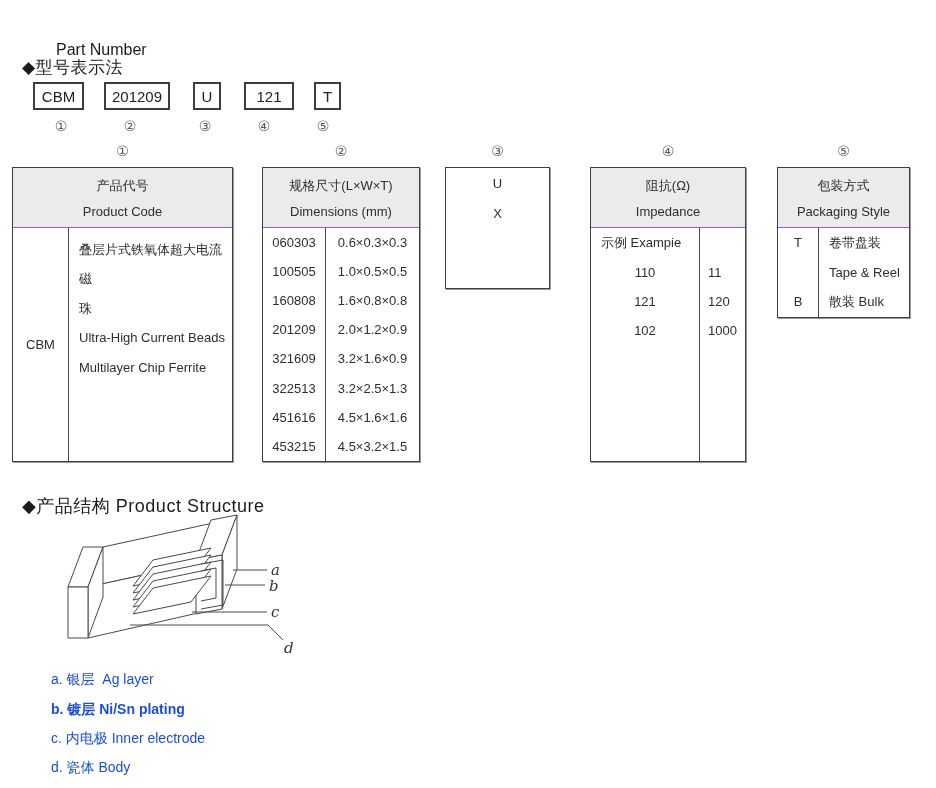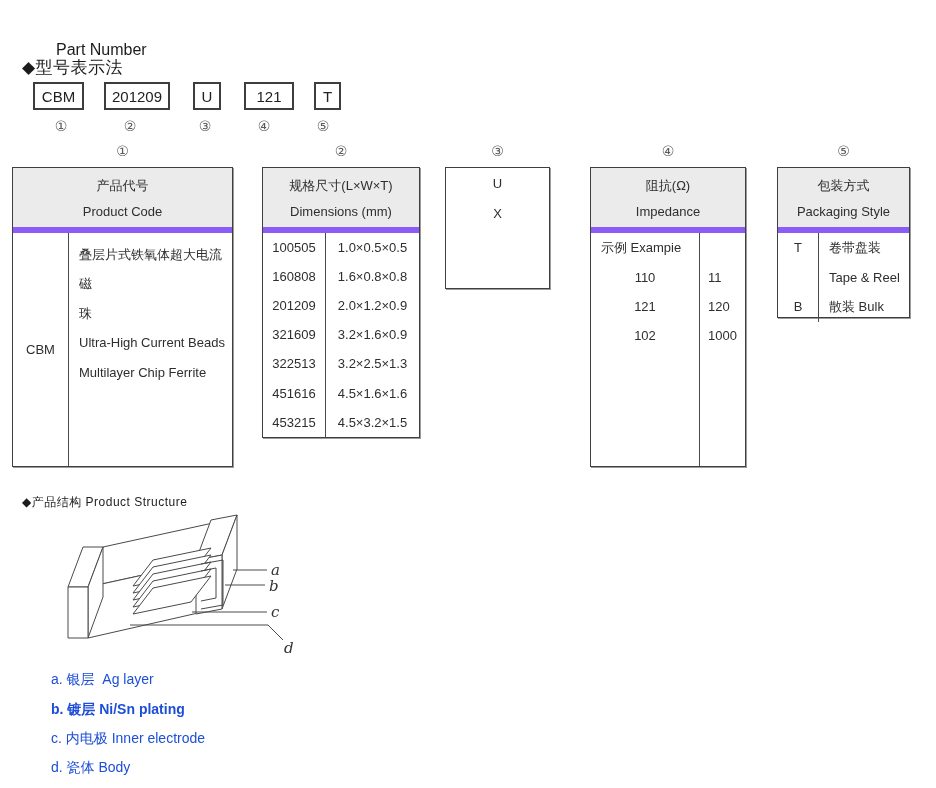--- a/index.html
+++ b/index.html
@@ -15,21 +15,21 @@
   
   .pn-box{position:absolute;top:82px;height:24px;border:2px solid #3d3d3d;
           display:flex;align-items:center;justify-content:center;
           font-size:15px;color:#222;background:#fff;}
   .pn-mark{position:absolute;top:118px;width:26px;text-align:center;
            font-size:14px;color:#5a5a5a;}
   .tbl-mark{position:absolute;top:143px;text-align:center;font-size:14px;color:#5a5a5a;}
   
   .tbl{position:absolute;top:167px;border:1px solid #3f3f3f;background:#fff;
        box-shadow:1px 1px 0 #9b9b9b;font-size:13px;color:#2e2e2e;}
-  .tbl-h{height:59px;background:#ebebeb;border-bottom:6px solid #8b5cf6;
+  .tbl-h{height:59px;background:#ebebeb;border-bottom:1px solid #8b5cf6;
          display:flex;flex-direction:column;align-items:center;justify-content:center;
          text-align:center;}
   .tbl-h .l1{margin-bottom:9px;}
   .row{display:flex;align-items:center;}
   .cdiv{border-right:1px solid #4a4a4a;}
   .cen{display:flex;align-items:center;justify-content:center;text-align:center;}
   
   #tbl-product .body{display:flex;height:233px;}
   #tbl-product .c1{width:55px;}
   #tbl-product .c2{flex:1;padding:7px 0 0 10px;line-height:29.4px;}
@@ -98,20 +98,24 @@
     </div>
   </div>
 </div>
 
 <div id="tbl-dimensions" class="tbl" style="left:262px;width:156px;">
   <div class="tbl-h">
     <div class="l1">规格尺寸(L×W×T)</div>
     <div class="l2">Dimensions (mm)</div>
   </div>
   <div class="row">
+    <div class="c1 cdiv cen">060303</div>
+    <div class="c2 cen">0.6×0.3×0.3</div>
+  </div>
+  <div class="row">
     <div class="c1 cdiv cen">100505</div>
     <div class="c2 cen">1.0×0.5×0.5</div>
   </div>
   <div class="row">
     <div class="c1 cdiv cen">160808</div>
     <div class="c2 cen">1.6×0.8×0.8</div>
   </div>
   <div class="row">
     <div class="c1 cdiv cen">201209</div>
     <div class="c2 cen">2.0×1.2×0.9</div>
@@ -176,21 +180,21 @@
       <div class="r">B</div>
     </div>
     <div class="c2">
       <div class="r">卷带盘装</div>
       <div class="r">Tape &amp; Reel</div>
       <div class="r">散装  Bulk</div>
     </div>
   </div>
 </div>
 
-<div class="abs sec-title" style="left:22px;top:494px;font-size:12px;">◆产品结构 Product Structure</div>
+<div class="abs sec-title" style="left:22px;top:494px;font-size:18px;">◆产品结构 Product Structure</div>
 
 <svg class="abs" style="left:55px;top:512px;" width="260" height="150" viewBox="0 0 260 150">
 
   <path d="M33,75 L143,51 L158,11 L48,35 Z" fill="#fff"></path>
   <path d="M33,75 L143,51 L143,101 L33,126 Z" fill="#fff"></path>
 
   <path d="M141,48 L167,43 L182,3 L156,8 Z" fill="#fff"></path>
   <path d="M167,43 L182,3 L182,57 L167,97 Z" fill="#fff"></path>
   <path d="M141,48 L167,43 L167,97 L141,102 Z" fill="#fff"></path>
 

